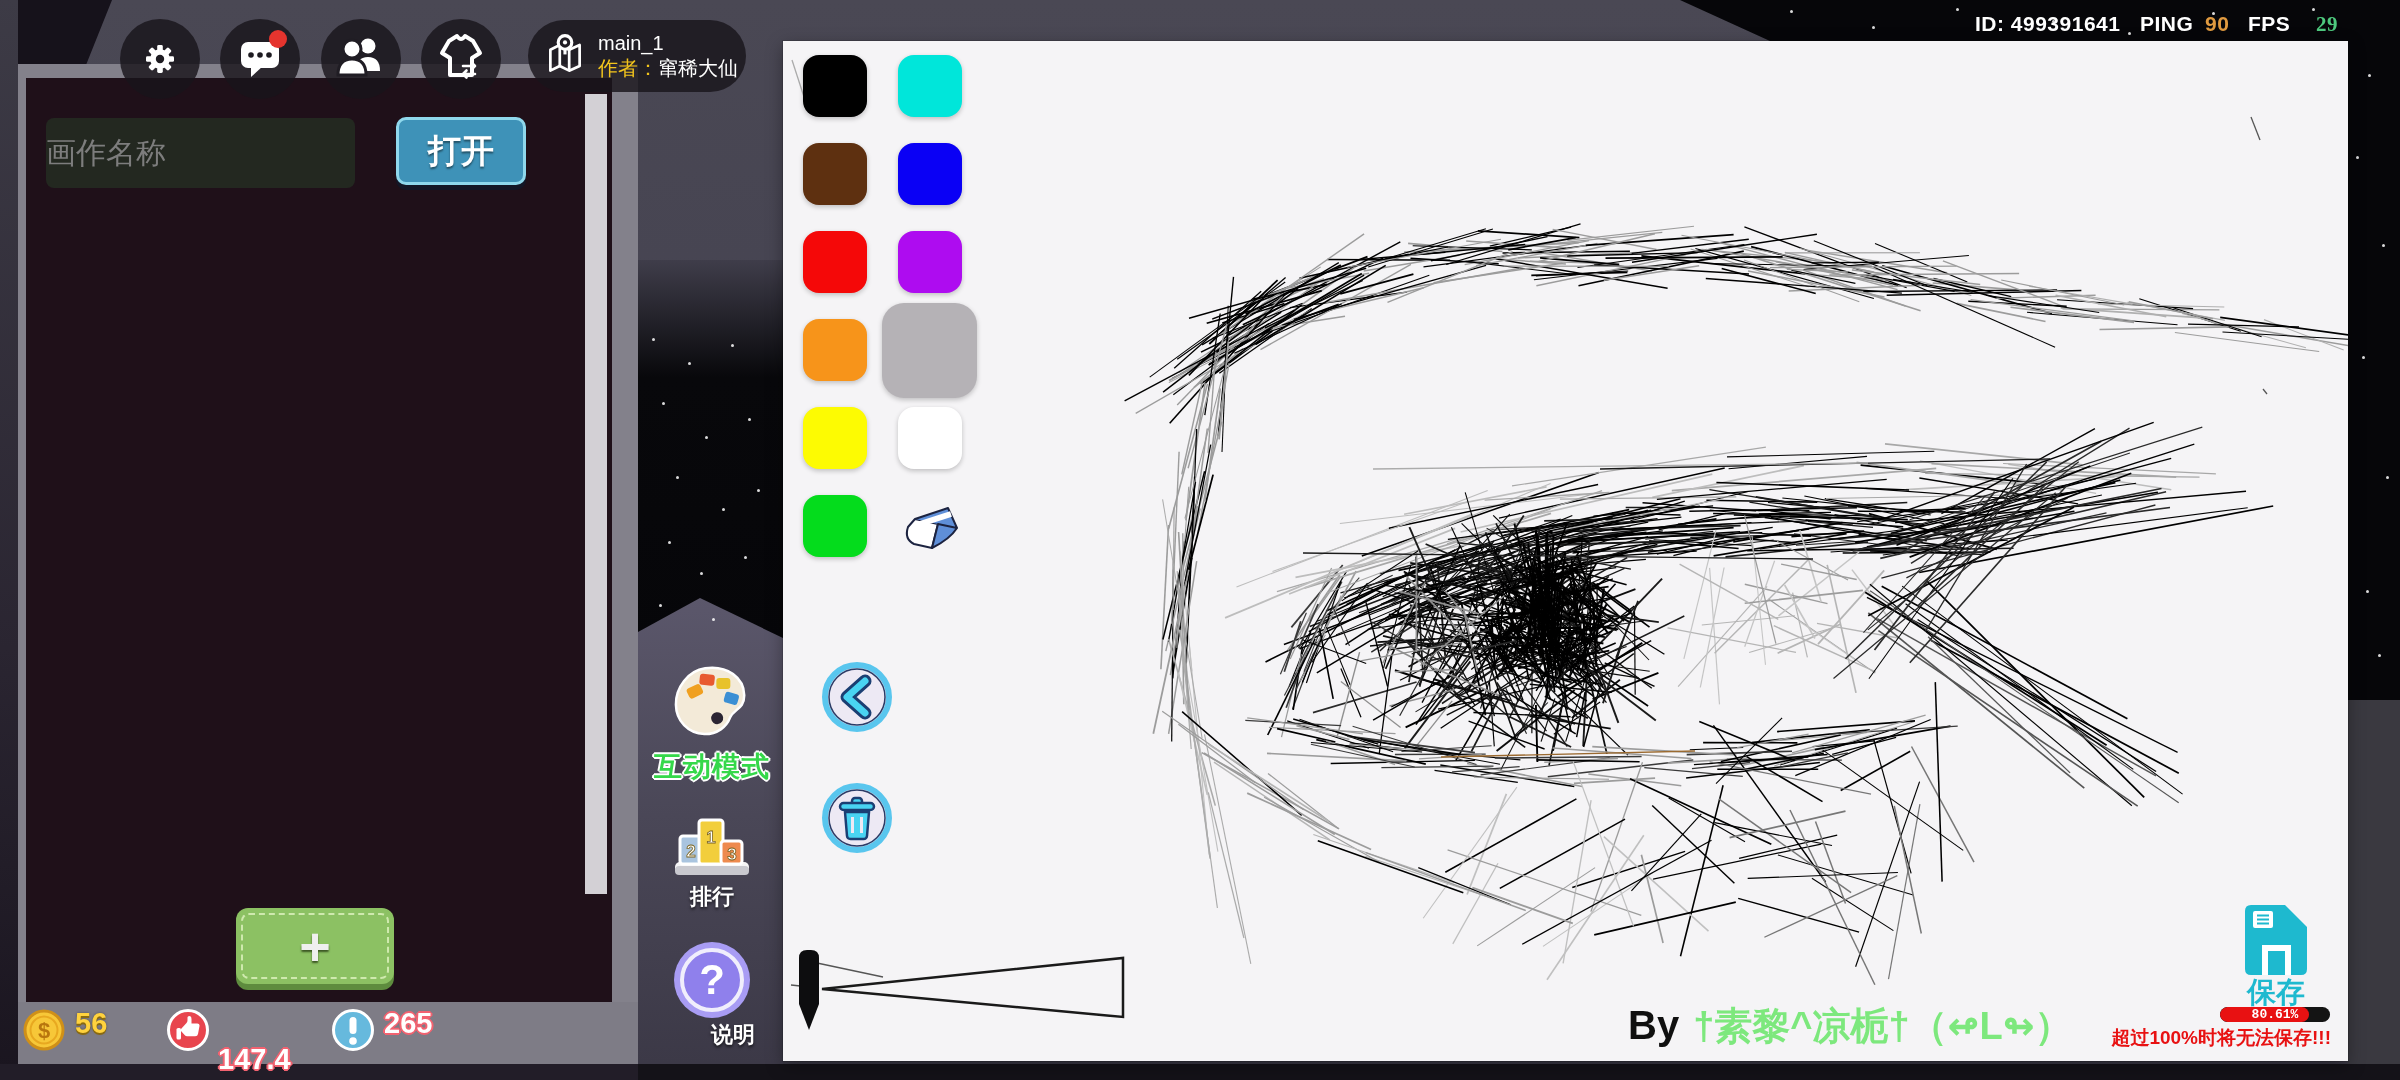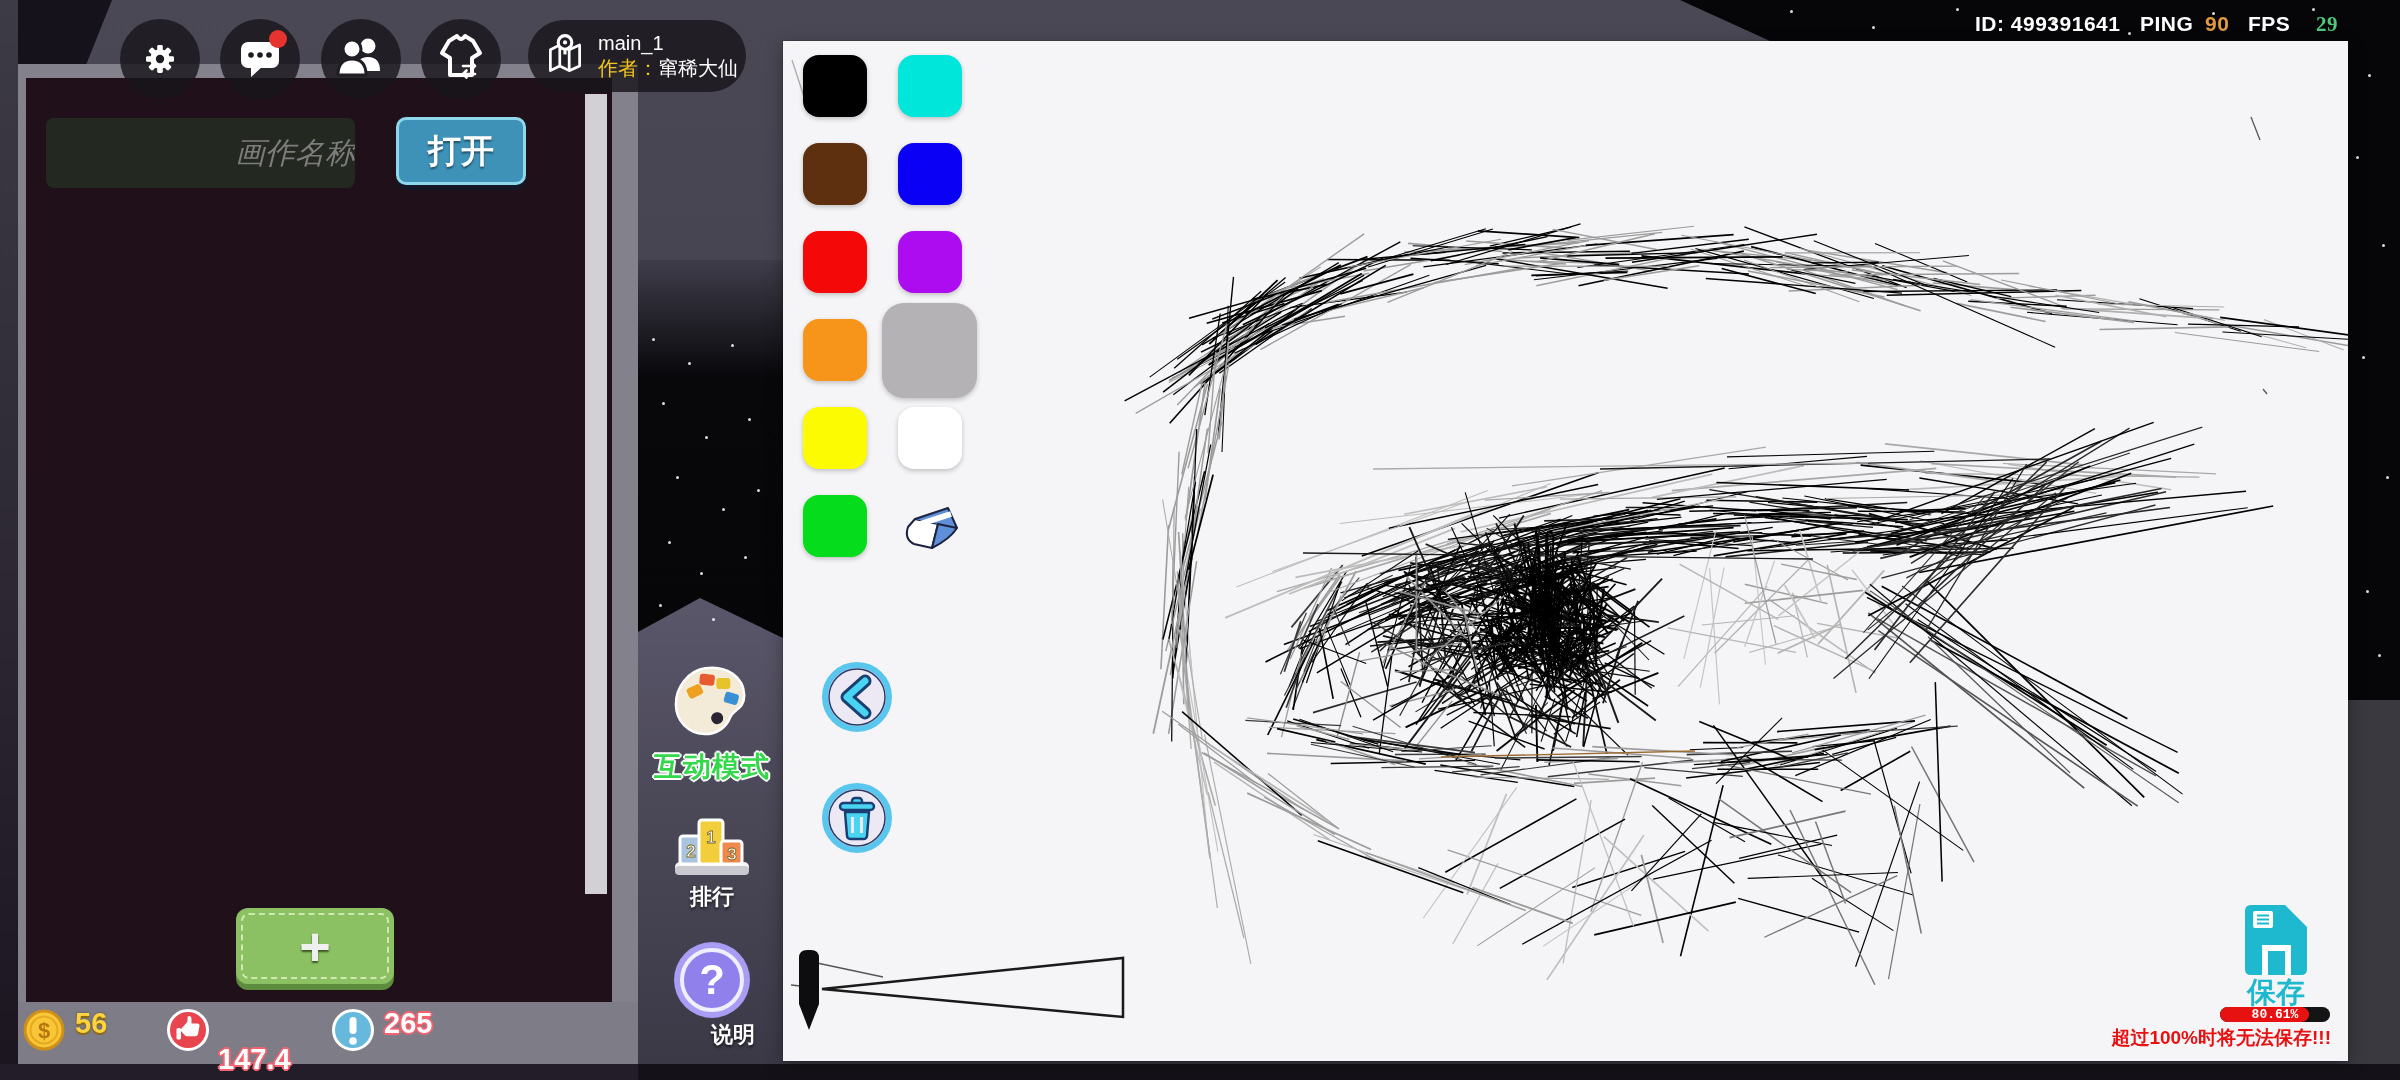--- a/index.html
+++ b/index.html
@@ -41,22 +41,22 @@
 
   
   .hud { position:absolute; top:12px; font-size:21px; font-weight:bold; color:#fff; letter-spacing:.5px; }
   .hud.ping-v { color:#e09a40; }
   .hud.fps-v  { color:#4ec97e; }
 
   
   .panel-frame { left:18px; top:64px; width:620px; height:1000px; background:#83818b; }
   .panel-inner { left:26px; top:78px; width:586px; height:924px; background:#1f1019; }
   .artname-input { left:46px; top:118px; width:309px; height:70px; background:#232820;
-    border:none; border-radius:8px; text-align:right; font-size:30px; color:#cfcfcf;
-    font-family:"Liberation Sans","DejaVu Sans",sans-serif; outline:none;font-style:italic; }
+    border:none; border-radius:8px; text-align:left; font-size:30px; color:#cfcfcf;
+    font-family:"Liberation Sans","DejaVu Sans",sans-serif; outline:none; }
   .artname-input::placeholder { color:#7d7d7d; }
   .open-btn { left:396px; top:117px; width:130px; height:68px; background:#3e92b8;
     border:3px solid #8fd8ec; border-radius:10px; color:#fff; font-weight:bold; font-size:33px;
     display:flex; align-items:center; justify-content:center;
     box-shadow:0 5px 0 rgba(10,30,50,.55); text-shadow:0 2px 2px rgba(0,0,0,.45); }
   .panel-scrollbar { left:585px; top:94px; width:22px; height:800px; background:#d3d0d5; }
   .plus-btn { left:236px; top:908px; width:158px; height:76px; background:#8cc163;
     border-radius:12px; box-shadow:0 6px 0 #5e8c3e; display:flex; align-items:center;
     justify-content:center; color:#efefef; font-size:54px; font-weight:bold;
     text-shadow:0 2px 2px rgba(40,60,20,.8); }
@@ -1444,20 +1444,24 @@
 
     <div style="left:0; top:900px; width:360px; height:100px;">
       <svg style="position:absolute; left:8px; top:5px;" width="36" height="90" viewBox="0 0 36 90">
         <path d="M8 12 q0 -8 8 -8 h4 q8 0 8 8 v46 l-10 26 -10 -26 z" fill="#0d0d0f"></path>
       </svg>
       <svg style="position:absolute; left:36px; top:12px;" width="308" height="70" viewBox="0 0 308 70">
         <polygon points="3,36 304,5 304,64" fill="none" stroke="#1a1a1a" stroke-width="2.5"></polygon>
       </svg>
     </div>
 
+    <div class="sig">
+      <span class="sig-by">By</span>
+      <span class="sig-artist">†素黎^凉栀†（↫L↬）</span>
+    </div>
 
     <svg style="left:1462px; top:864px;" width="62" height="70" viewBox="0 0 62 70">
       <g>
         <path d="M6 0 H40 L62 22 V64 q0 6 -6 6 H6 q-6 0 -6 -6 V6 q0 -6 6 -6 Z" fill="#1eb9cf"></path>
         <rect x="8" y="6" width="20" height="17" rx="2" fill="#fff"></rect>
         <path d="M12 10.5 h12 M12 14.5 h12 M12 18.5 h12" stroke="#1eb9cf" stroke-width="2"></path>
         <path d="M20 70 V43 h23 V70" fill="none" stroke="#fff" stroke-width="6"></path>
       </g>
     </svg>
     <div class="save-label">保存</div>

